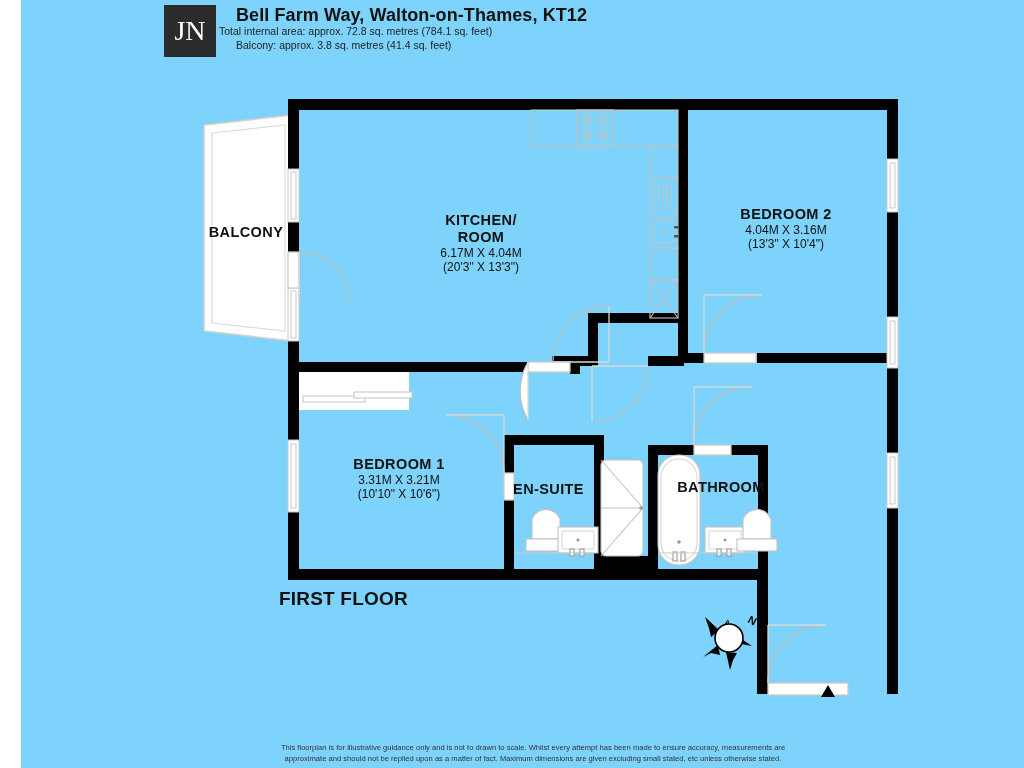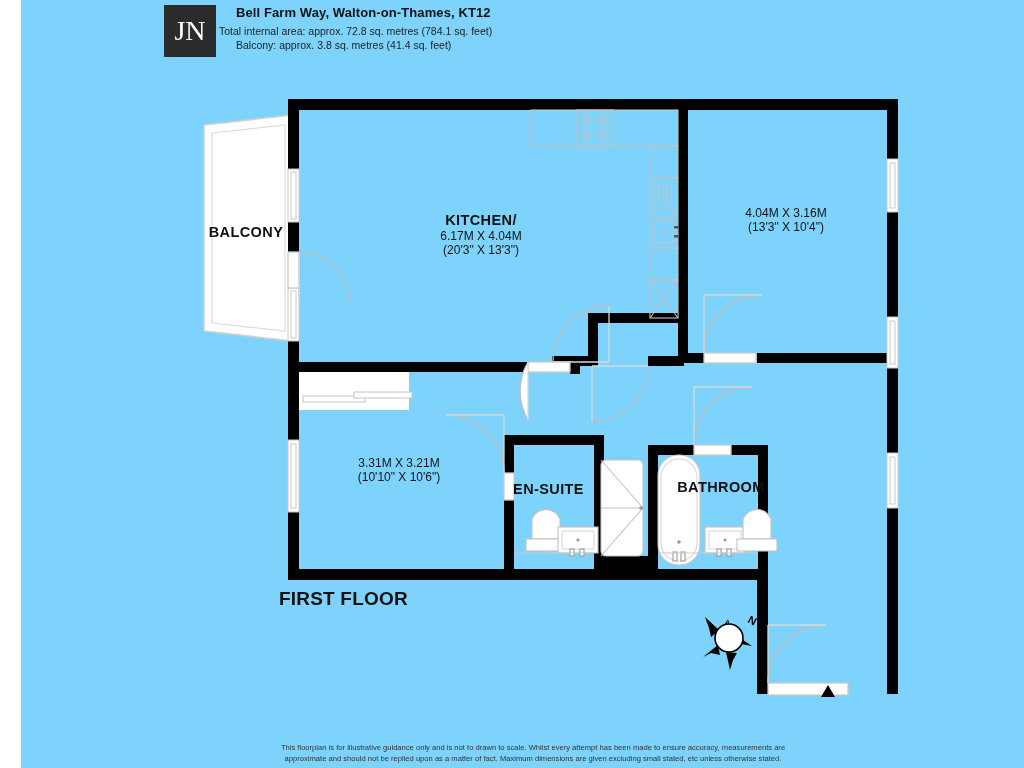--- a/index.html
+++ b/index.html
@@ -27,21 +27,21 @@
   }
   #logo-text {
     color: #ffffff;
     font-family: "Liberation Serif", serif;
     font-size: 28px;
     letter-spacing: 0px;
     line-height: 1;
   }
   #title {
     position: absolute; left: 215px; top: 5px;
-    font-size: 13px; font-weight: bold; color: #111;
+    font-size: 18px; font-weight: bold; color: #111;
     letter-spacing: 0.1px;
     white-space: nowrap;
   }
   #area-line-1 {
     position: absolute; left: 198px; top: 25px;
     font-size: 10.5px; color: #222; white-space: nowrap;
   }
   #area-line-2 {
     position: absolute; left: 215px; top: 39px;
     font-size: 10.5px; color: #222; white-space: nowrap;
@@ -361,30 +361,33 @@
         </g>
         <circle cx="708" cy="638" r="14" fill="#ffffff" stroke="#000000" stroke-width="1.6"></circle>
         <text x="726" y="622" font-family="Liberation Sans, sans-serif" font-size="11" font-weight="bold" fill="#000000" transform="rotate(28 726 622)">N</text>
       </g>
 
     </svg>
   </div>
 
   <div class="room-label" id="label-klr">
     <div class="room-name">KITCHEN/</div>
+    <div class="room-name">ROOM</div>
     <div class="room-dim">6.17M X 4.04M</div>
     <div class="room-dim">(20'3" X 13'3")</div>
   </div>
 
   <div class="room-label" id="label-bed2">
+    <div class="room-name">BEDROOM 2</div>
     <div class="room-dim">4.04M X 3.16M</div>
     <div class="room-dim">(13'3" X 10'4")</div>
   </div>
 
   <div class="room-label" id="label-bed1">
+    <div class="room-name">BEDROOM 1</div>
     <div class="room-dim">3.31M X 3.21M</div>
     <div class="room-dim">(10'10" X 10'6")</div>
   </div>
 
   <div class="room-label" id="label-ensuite">
     <div class="room-name">EN-SUITE</div>
   </div>
 
   <div class="room-label" id="label-bathroom">
     <div class="room-name">BATHROOM</div>

